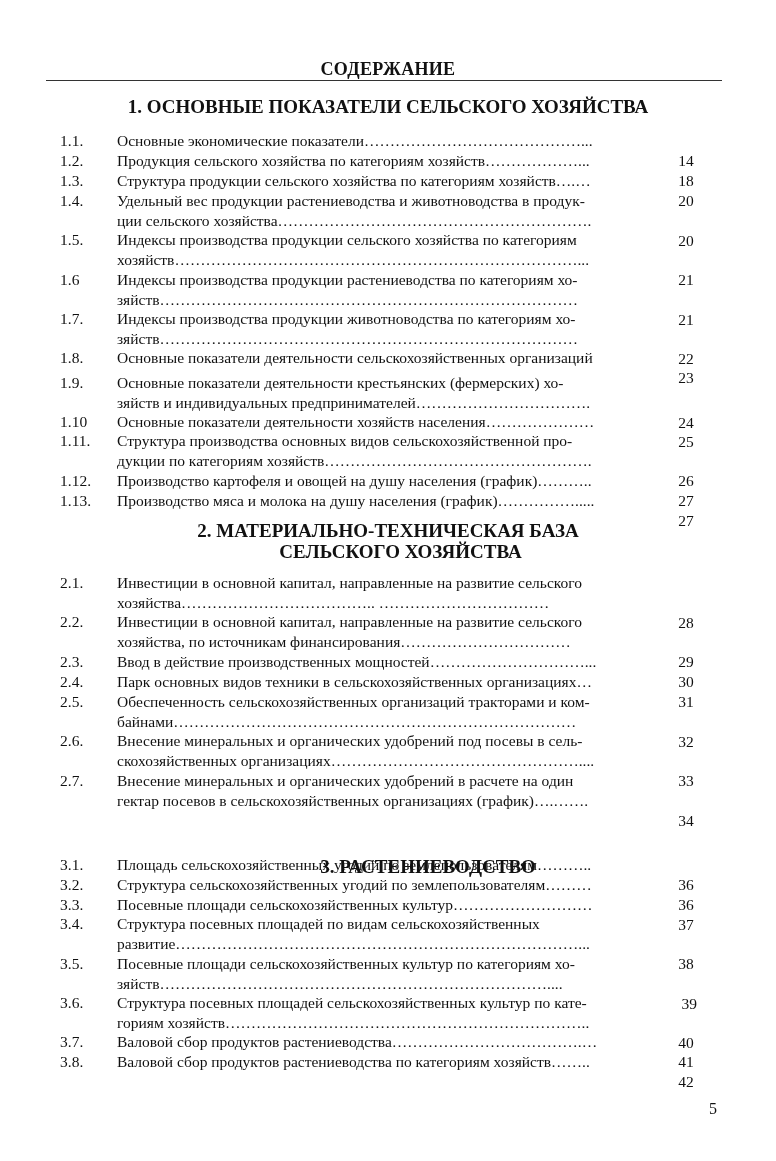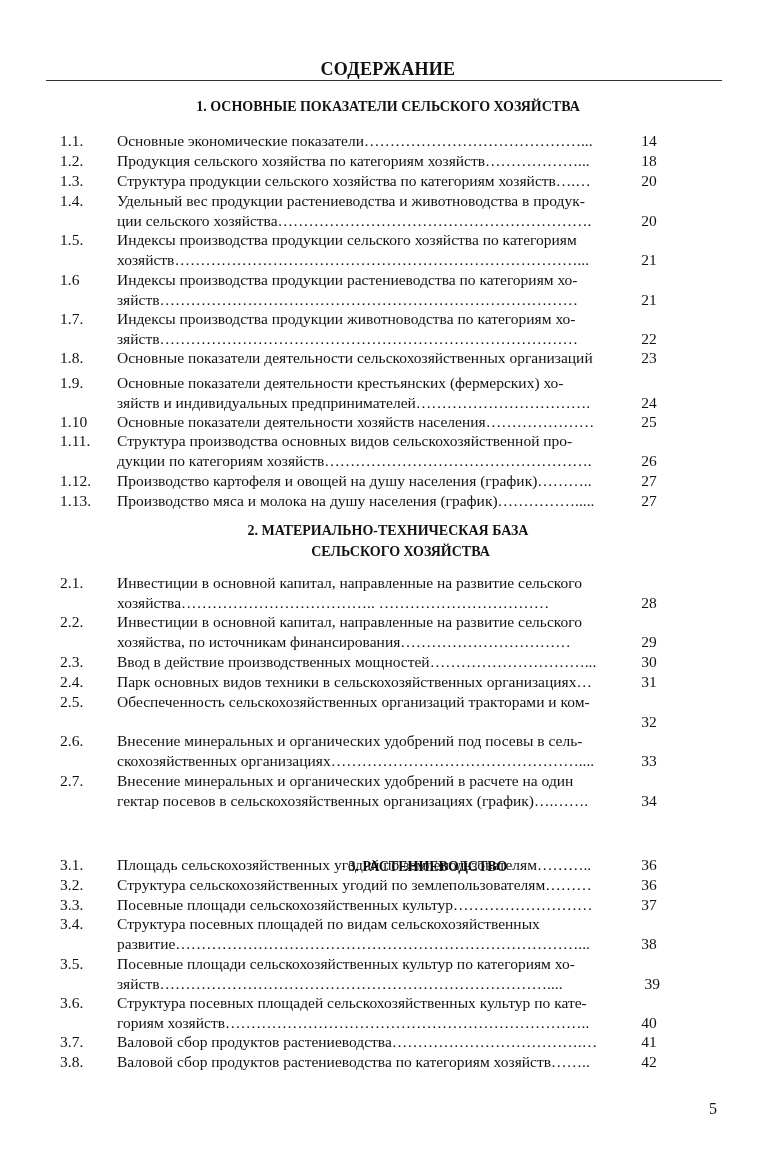--- a/index.html
+++ b/index.html
@@ -12,27 +12,27 @@
       position: absolute; top: 58px; left: 0; width: 776px; text-align: center;
       font-weight: bold; font-size: 19px; letter-spacing: 0.3px;
       transform: scaleX(0.95);
     }
     .title-rule {
       position: absolute; top: 80px; left: 46px; width: 676px; height: 0;
       border-top: 1.3px solid #333;
     }
     .section-heading {
       position: absolute; left: 0; width: 776px; text-align: center;
-      font-weight: bold; font-size: 14px; line-height: 21px;
+      font-weight: bold; font-size: 19px; line-height: 21px;
     }
     .entry { position: absolute; left: 0; width: 776px; font-size: 15.5px; line-height: 19.5px; }
     .entry .num { position: absolute; left: 60px; width: 44px; text-align: left; }
     .entry .text { position: absolute; left: 117px; width: 527px; text-align: justify; }
     .entry .text .line { display: block; white-space: nowrap; overflow: hidden; }
-    .entry .page-no { position: absolute; left: 638px; width: 22px; text-align: center; }
+    .entry .page-no { position: absolute; left: 675px; width: 22px; text-align: center; margin-top: 20px; }
     .page-number { position: absolute; top: 1100px; left: 709px; font-size: 16px; }
   </style>
 </head>
 <body>
 
 <div class="page">
 
   <div class="main-title">СОДЕРЖАНИЕ</div>
   <div class="title-rule"></div>
 
@@ -171,20 +171,21 @@
         <span class="num">2.4.</span>
         <span class="text">
           <span class="line">Парк основных видов техники в сельскохозяйственных организациях…</span>
         </span>
         <span class="page-no">31</span>
       </div>
       <div class="entry" style="top: 692px;">
         <span class="num">2.5.</span>
         <span class="text">
           <span class="line">Обеспеченность сельскохозяйственных организаций тракторами и ком-</span>
+          <span class="line">байнами……………………………………………………………………</span>
         </span>
         <span class="page-no" style="top: 19.5px;">32</span>
       </div>
       <div class="entry" style="top: 731px;">
         <span class="num">2.6.</span>
         <span class="text">
           <span class="line">Внесение минеральных и органических удобрений под посевы в сель-</span>
           <span class="line">скохозяйственных организациях…………………………………………....</span>
         </span>
         <span class="page-no" style="top: 19.5px;">33</span>

